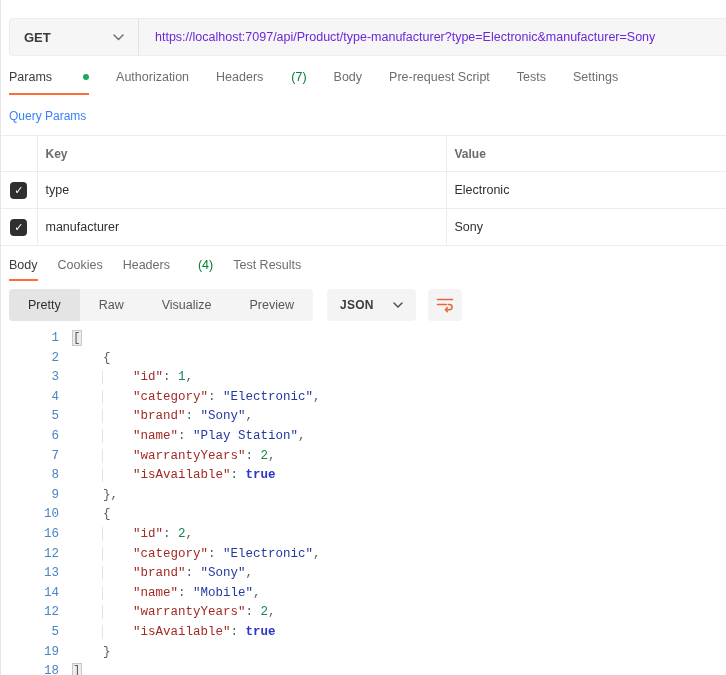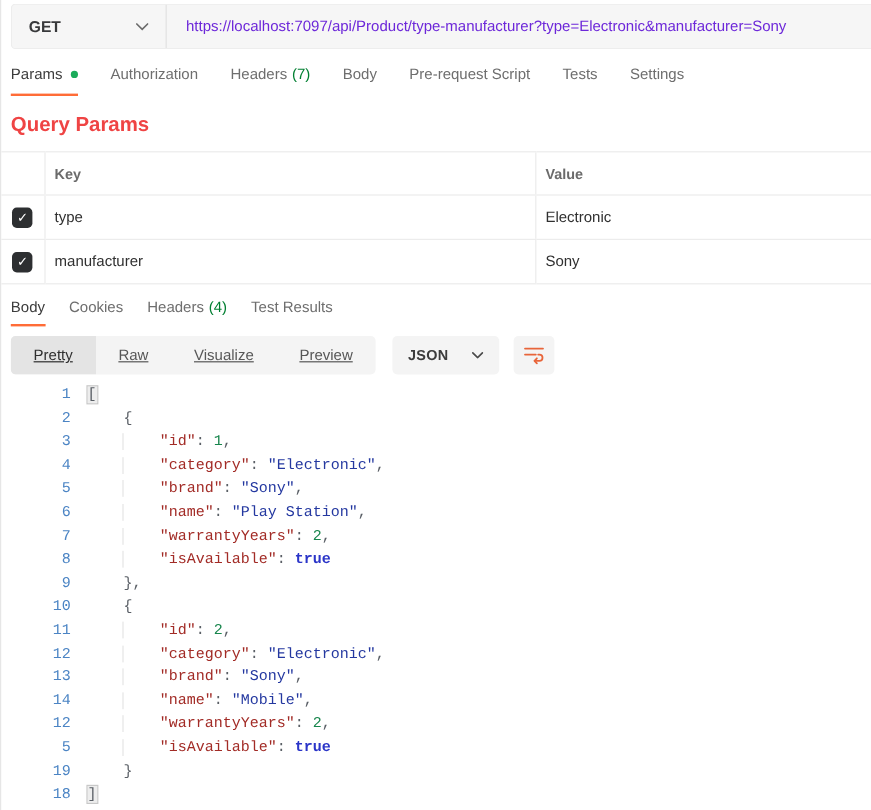--- a/index.html
+++ b/index.html
@@ -6,21 +6,21 @@
   html,body { width:726px; height:675px; overflow:hidden; }
   body {
     font-family:"Liberation Sans", sans-serif;
     background:#ffffff; color:#2f2f2f;
     border-left:1px solid #e6e6e6;
   }
   .app { width:100%; height:100%; }
 
   
   .url-bar {
-    margin:3px 0 0 8px; height:38px;
+    margin:18px 0 0 8px; height:38px;
     width:calc(100% - 8px);
     display:flex; align-items:stretch;
     background:#f6f6f6; border:1px solid #ededed; border-right:none;
     border-radius:4px 0 0 4px;
   }
   .method {
     width:128px; flex-shrink:0;
     display:flex; align-items:center; justify-content:space-between;
     padding:0 14px; cursor:pointer;
     font-size:13px; font-weight:600; color:#38393b;
@@ -34,33 +34,33 @@
 
   
   .req-tabs {
     display:flex; gap:27px;
     padding:14px 0 0 8px;
     font-size:12.5px; color:#6e6e6e;
   }
   .req-tabs .tab, .resp-tabs .tab {
     padding-bottom:9px; cursor:pointer; white-space:nowrap;
     border-bottom:2px solid transparent;
-    display:flex; align-items:center;
+    display:flex; align-items:center;gap:24px;
   }
   .tab.active { color:#3c3c3c; border-bottom-color:var(--accent-orange); }
   .count { color:var(--count-green); margin-left:4px; }
   .dot {
     width:6px; height:6px; border-radius:50%;
     background:var(--dot-green); margin-left:7px; display:inline-block;
   }
 
   
   .section-title {
     padding:14px 0 12px 8px;
-    font-size:17px; font-weight:700; color:#ef4444;
+    font-size:12px; font-weight:400; color:#3b82f6;
   }
   table.ptable { width:100%; border-collapse:collapse; table-layout:fixed; }
   table.ptable td { border:1px solid #ececec; border-right:none; }
   table.ptable td:first-child { border-left:none; }
   .c-check { width:36px; text-align:center; }
   .c-key { width:409px; padding:10px 8px; }
   .c-val { padding:10px 8px; }
   .hrow td { height:36px; color:#6b6b6b; font-size:12px; font-weight:600; }
   .prow td { height:37px; font-size:12.5px; color:#303030; }
   .checkbox {
@@ -77,21 +77,21 @@
     font-size:12.5px; color:#6e6e6e;
   }
   .resp-tabs .tab { padding-bottom:7px; }
 
   
   .toolbar { display:flex; align-items:center; margin:8px 0 0 8px; }
   .view-group {
     display:flex; background:#f4f4f4; border-radius:4px;
     height:32px; font-size:12.5px; color:#575757; overflow:hidden;
   }
-  .seg { padding:0 19px; line-height:32px; cursor:pointer; white-space:nowrap;text-decoration:underline; }
+  .seg { padding:0 19px; line-height:32px; cursor:pointer; white-space:nowrap; }
   .seg.active { background:#e4e4e4; color:#2f2f2f; }
   .fmt {
     margin-left:14px; height:32px; padding:0 13px;
     background:#f4f4f4; border-radius:4px;
     display:flex; align-items:center; gap:19px; cursor:pointer;
     font-size:12px; font-weight:600; color:#3c3c3c; letter-spacing:.3px;
   }
   .wrap-btn {
     margin-left:12px; width:34px; height:32px;
     background:#f4f4f4; border-radius:4px;
@@ -226,21 +226,21 @@
       <div class="cl"><span class="ln">1</span><span class="lc"><span class="tk-lbox">[</span></span></div>
       <div class="cl"><span class="ln">2</span><span class="lc"><span class="tk-ws">    </span><span class="tk-punc">{</span></span></div>
       <div class="cl"><span class="ln">3</span><span class="lc"><span class="tk-ws">    </span><span class="tk-g">    </span><span class="tk-key">"id"</span><span class="tk-punc">: </span><span class="tk-num">1</span><span class="tk-punc">,</span></span></div>
       <div class="cl"><span class="ln">4</span><span class="lc"><span class="tk-ws">    </span><span class="tk-g">    </span><span class="tk-key">"category"</span><span class="tk-punc">: </span><span class="tk-str">"Electronic"</span><span class="tk-punc">,</span></span></div>
       <div class="cl"><span class="ln">5</span><span class="lc"><span class="tk-ws">    </span><span class="tk-g">    </span><span class="tk-key">"brand"</span><span class="tk-punc">: </span><span class="tk-str">"Sony"</span><span class="tk-punc">,</span></span></div>
       <div class="cl"><span class="ln">6</span><span class="lc"><span class="tk-ws">    </span><span class="tk-g">    </span><span class="tk-key">"name"</span><span class="tk-punc">: </span><span class="tk-str">"Play Station"</span><span class="tk-punc">,</span></span></div>
       <div class="cl"><span class="ln">7</span><span class="lc"><span class="tk-ws">    </span><span class="tk-g">    </span><span class="tk-key">"warrantyYears"</span><span class="tk-punc">: </span><span class="tk-num">2</span><span class="tk-punc">,</span></span></div>
       <div class="cl"><span class="ln">8</span><span class="lc"><span class="tk-ws">    </span><span class="tk-g">    </span><span class="tk-key">"isAvailable"</span><span class="tk-punc">: </span><span class="tk-bool">true</span></span></div>
       <div class="cl"><span class="ln">9</span><span class="lc"><span class="tk-ws">    </span><span class="tk-punc">},</span></span></div>
       <div class="cl"><span class="ln">10</span><span class="lc"><span class="tk-ws">    </span><span class="tk-punc">{</span></span></div>
-      <div class="cl"><span class="ln">11</span><span class="lc"><span class="tk-ws">    </span><span class="tk-g">    </span><span class="tk-key">"id"</span><span class="tk-punc">: </span><span class="tk-num">2</span><span class="tk-punc">,</span></span></div>
+      <div class="cl"><span class="ln">16</span><span class="lc"><span class="tk-ws">    </span><span class="tk-g">    </span><span class="tk-key">"id"</span><span class="tk-punc">: </span><span class="tk-num">2</span><span class="tk-punc">,</span></span></div>
       <div class="cl"><span class="ln">12</span><span class="lc"><span class="tk-ws">    </span><span class="tk-g">    </span><span class="tk-key">"category"</span><span class="tk-punc">: </span><span class="tk-str">"Electronic"</span><span class="tk-punc">,</span></span></div>
       <div class="cl"><span class="ln">13</span><span class="lc"><span class="tk-ws">    </span><span class="tk-g">    </span><span class="tk-key">"brand"</span><span class="tk-punc">: </span><span class="tk-str">"Sony"</span><span class="tk-punc">,</span></span></div>
       <div class="cl"><span class="ln">14</span><span class="lc"><span class="tk-ws">    </span><span class="tk-g">    </span><span class="tk-key">"name"</span><span class="tk-punc">: </span><span class="tk-str">"Mobile"</span><span class="tk-punc">,</span></span></div>
       <div class="cl"><span class="ln">12</span><span class="lc"><span class="tk-ws">    </span><span class="tk-g">    </span><span class="tk-key">"warrantyYears"</span><span class="tk-punc">: </span><span class="tk-num">2</span><span class="tk-punc">,</span></span></div>
       <div class="cl"><span class="ln">5</span><span class="lc"><span class="tk-ws">    </span><span class="tk-g">    </span><span class="tk-key">"isAvailable"</span><span class="tk-punc">: </span><span class="tk-bool">true</span></span></div>
       <div class="cl"><span class="ln">19</span><span class="lc"><span class="tk-ws">    </span><span class="tk-punc">}</span></span></div>
       <div class="cl"><span class="ln">18</span><span class="lc"><span class="tk-lbox">]</span></span></div>
     </div>
 
 </div>

